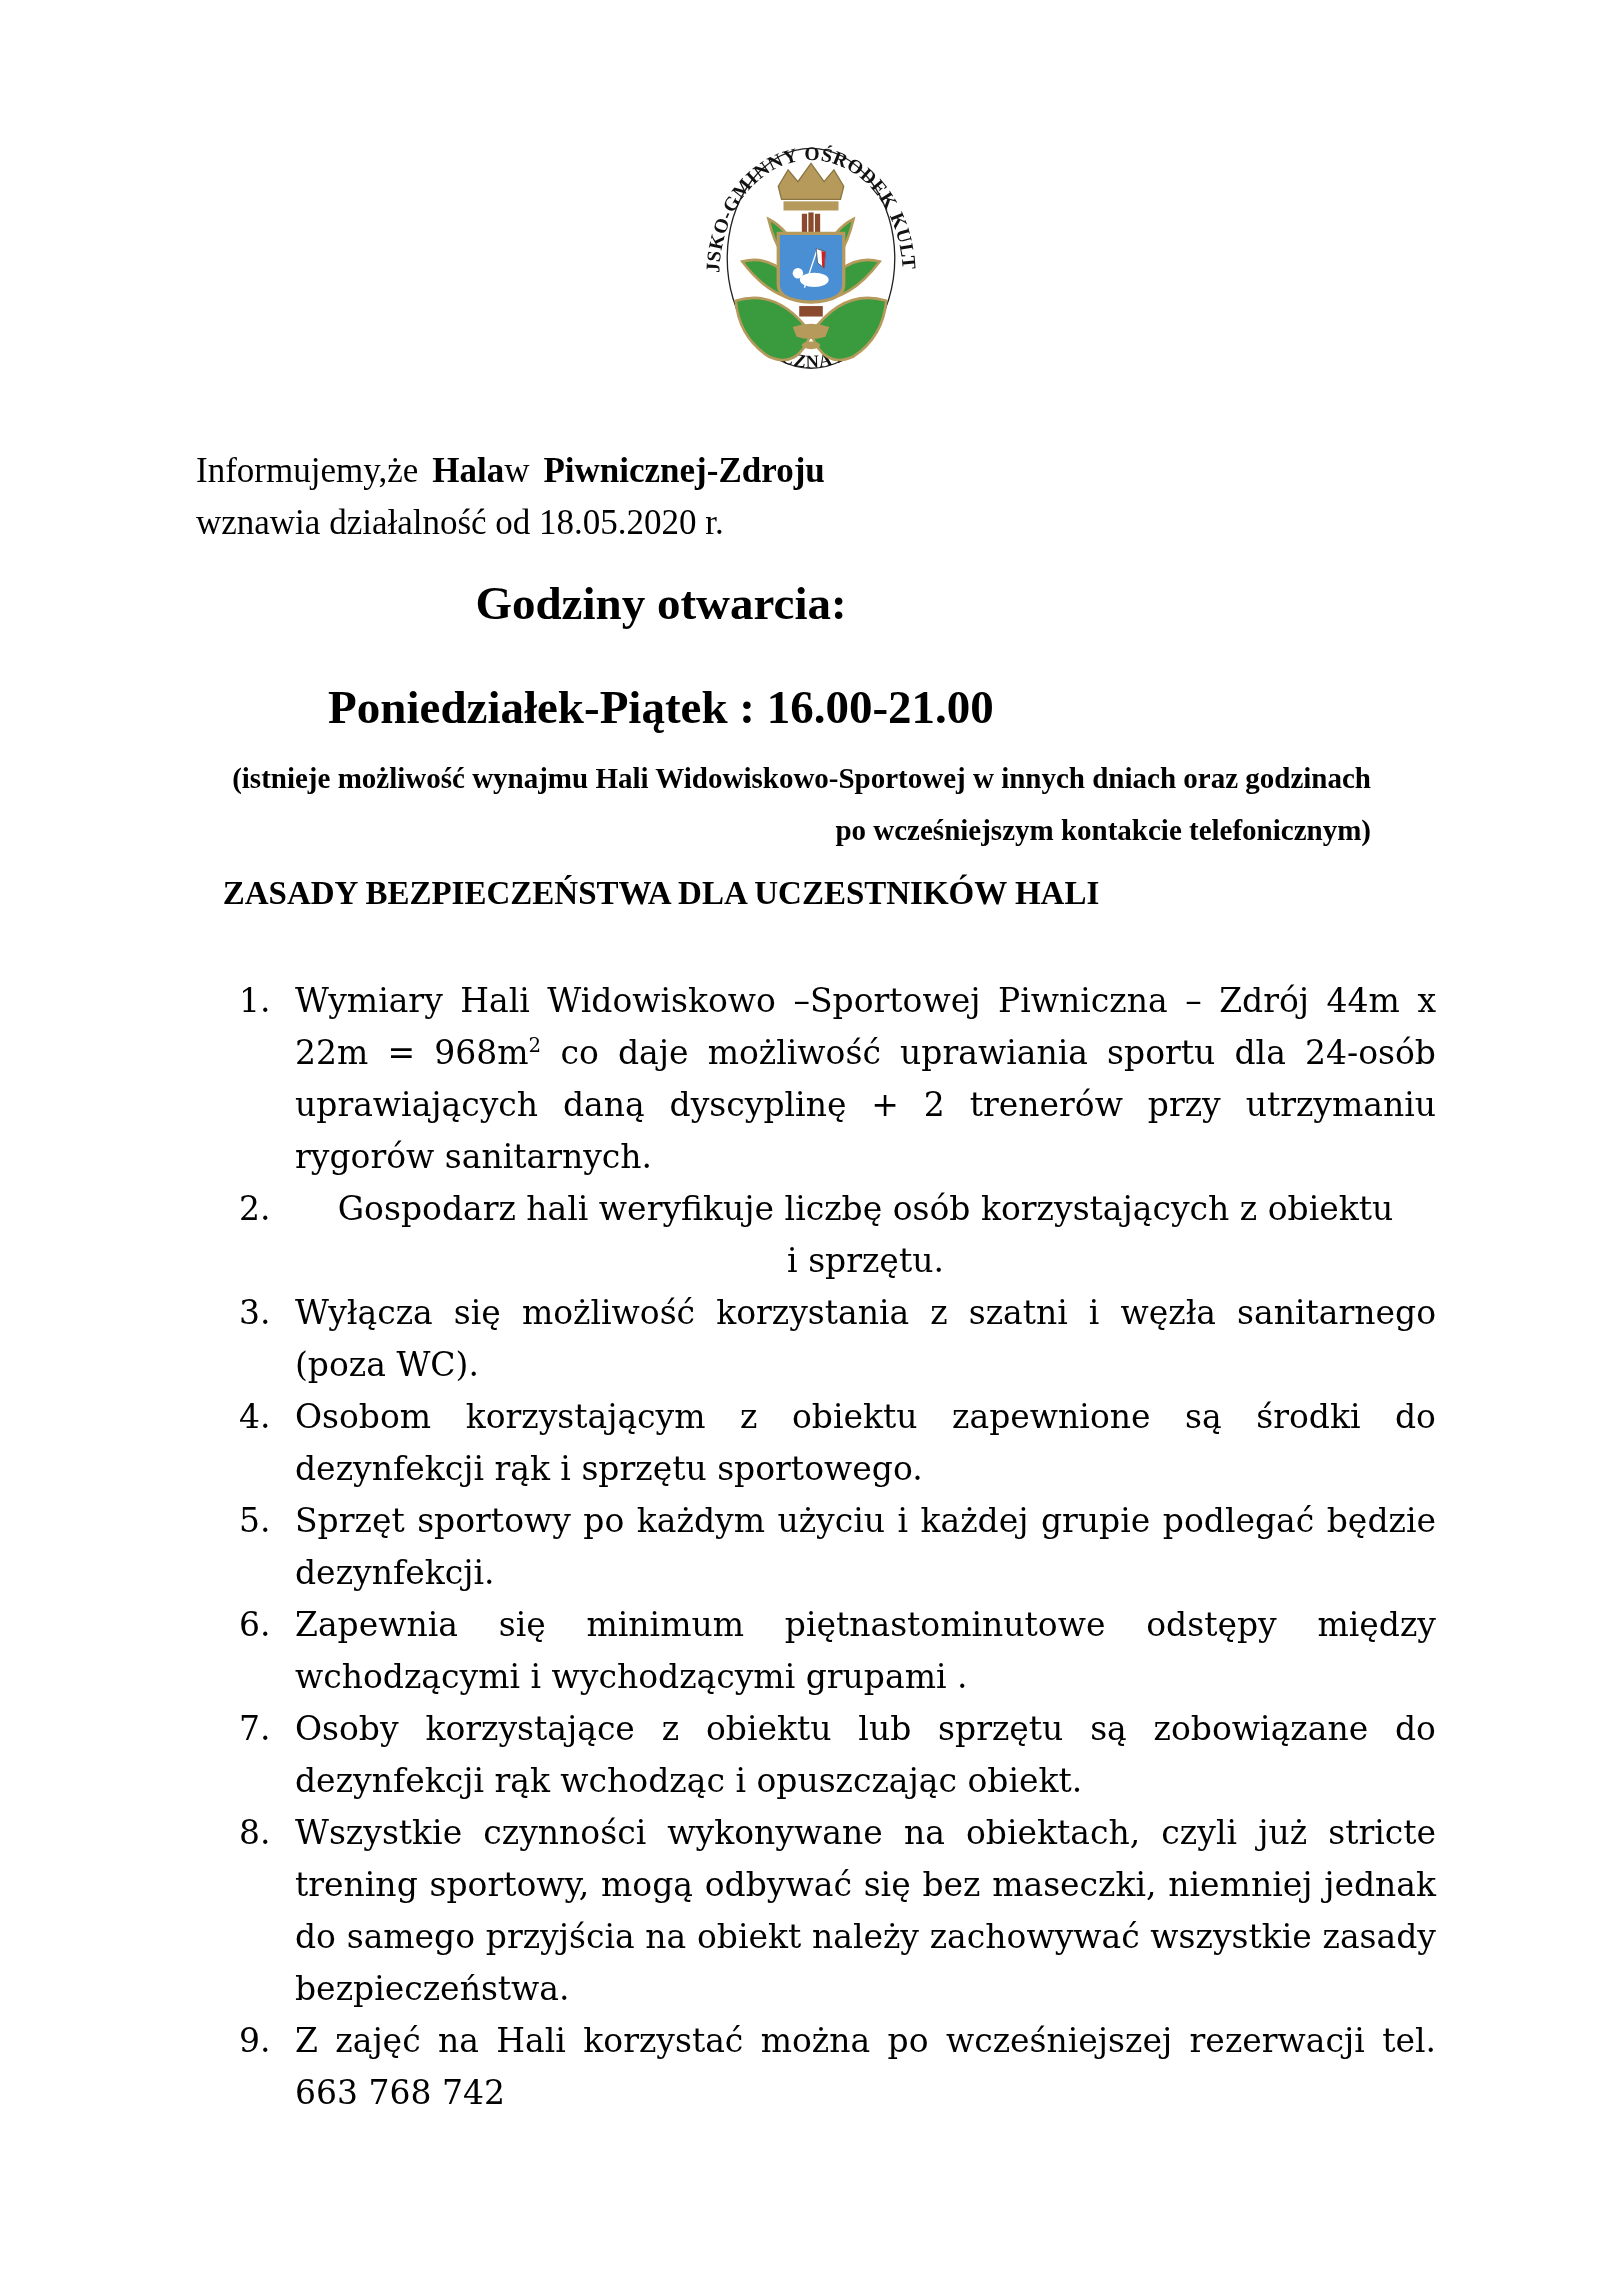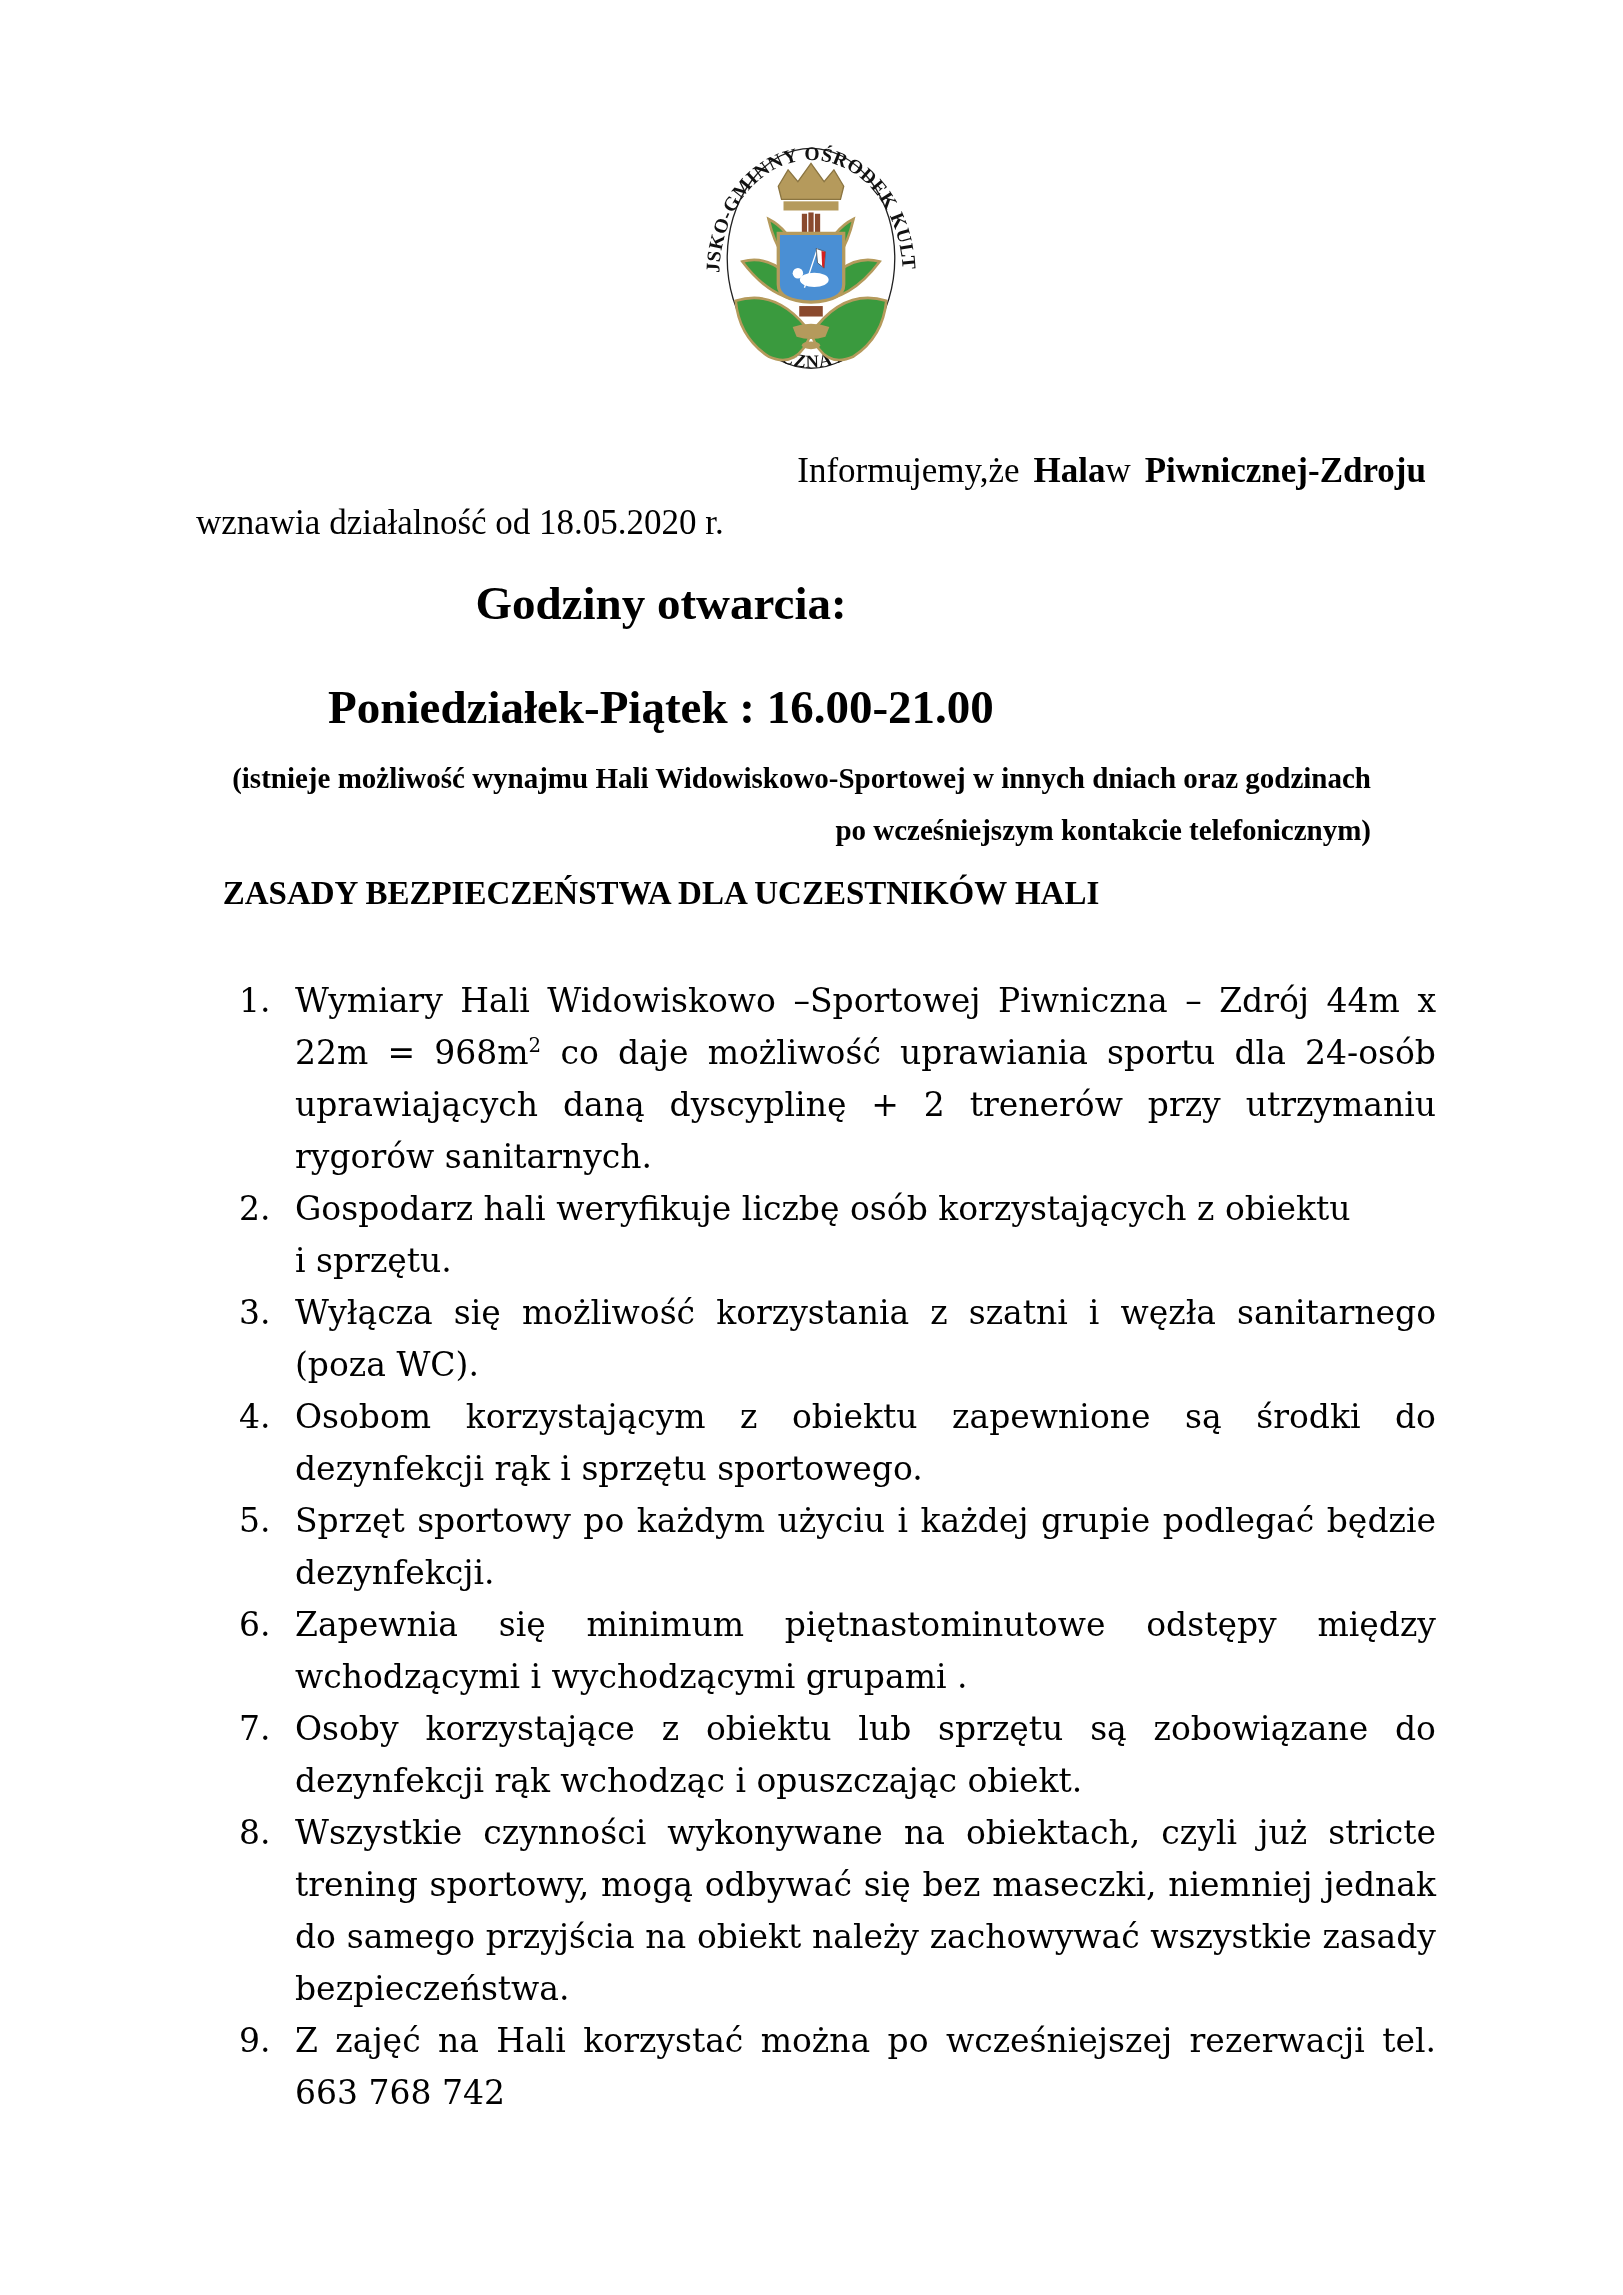--- a/index.html
+++ b/index.html
@@ -6,21 +6,21 @@
   body { width: 1623px; height: 2295px; position: relative; overflow: hidden; color: #000; }
   .page { position: absolute; left: 0; top: 0; width: 1623px; height: 2295px; }
 
   .logo { position: absolute; left: 680px; top: 111px; width: 262px; height: 288px; }
 
   .intro {
     position: absolute; left: 196px; top: 445px; width: 1230px;
     font-family: "Liberation Serif", serif; font-size: 35px; line-height: 52px;
     text-align: justify; text-align-last: left;
   }
-  .intro .line1 { display: flex; justify-content: flex-end; white-space: nowrap; }
+  .intro .line1 { display: flex; justify-content: flex-start; white-space: nowrap; }
   .intro b { font-weight: bold; margin-left: 14px; }
 
   .heading {
     position: absolute; left: 0; width: 1322px; text-align: center;
     font-family: "Liberation Serif", serif; font-weight: bold; color: #000;
   }
   .h-godziny { top: 576px; font-size: 47px; }
   .h-hours { top: 680px; font-size: 47px; }
   .note {
     position: absolute; left: 220px; width: 1151px; top: 752px; text-align: right;
@@ -104,21 +104,21 @@
 
   <div class="heading h-zasady">ZASADY BEZPIECZEŃSTWA DLA UCZESTNIKÓW HALI</div>
 
   <ol class="rules">
     <li>
       <span class="num">1.</span>
       <span class="txt"><span>Wymiary Hali Widowiskowo –Sportowej Piwniczna – Zdrój  44m x 22m = 968m</span><sup>2</sup><span> co daje  możliwość uprawiania sportu dla 24-osób uprawiających daną dyscyplinę + 2 trenerów  przy utrzymaniu rygorów sanitarnych.</span></span>
     </li>
     <li>
       <span class="num">2.</span>
-      <span class="txt" style="text-align:left"><span>Gospodarz hali weryfikuje liczbę osób korzystających z obiektu</span><br><span>i sprzętu.</span></span>
+      <span class="txt" style="text-align:center"><span>Gospodarz hali weryfikuje liczbę osób korzystających z obiektu</span><br><span>i sprzętu.</span></span>
     </li>
     <li>
       <span class="num">3.</span>
       <span class="txt">Wyłącza się możliwość korzystania z szatni i węzła sanitarnego (poza WC).</span>
     </li>
     <li>
       <span class="num">4.</span>
       <span class="txt">Osobom korzystającym z obiektu zapewnione są środki do dezynfekcji rąk i sprzętu sportowego.</span>
     </li>
     <li>

